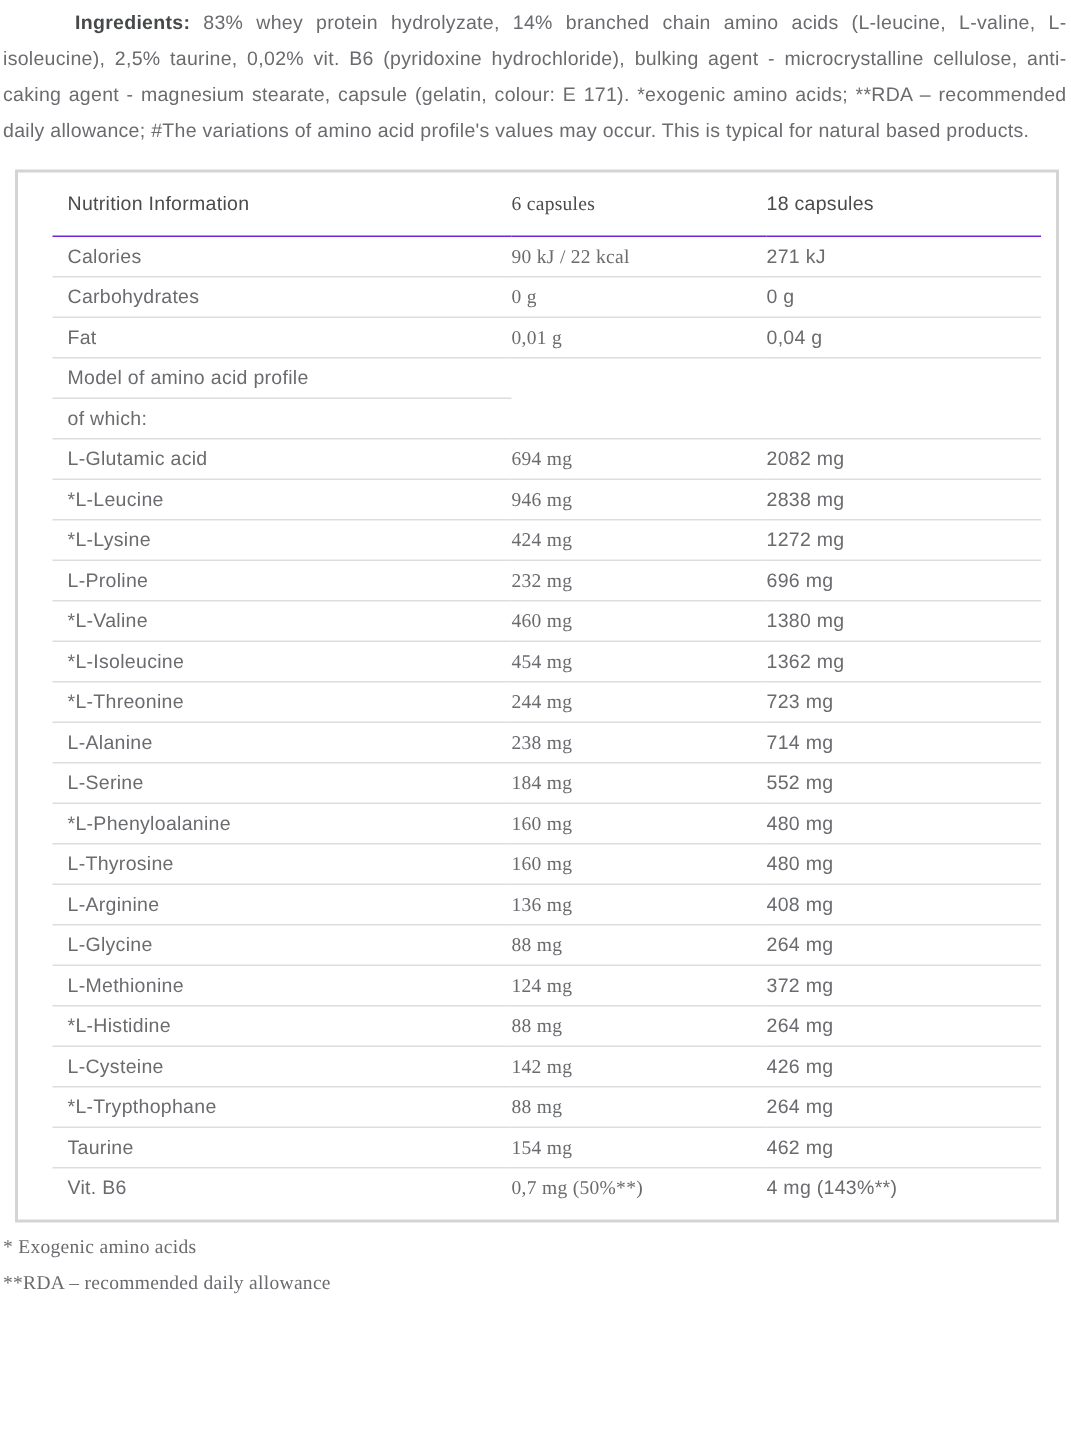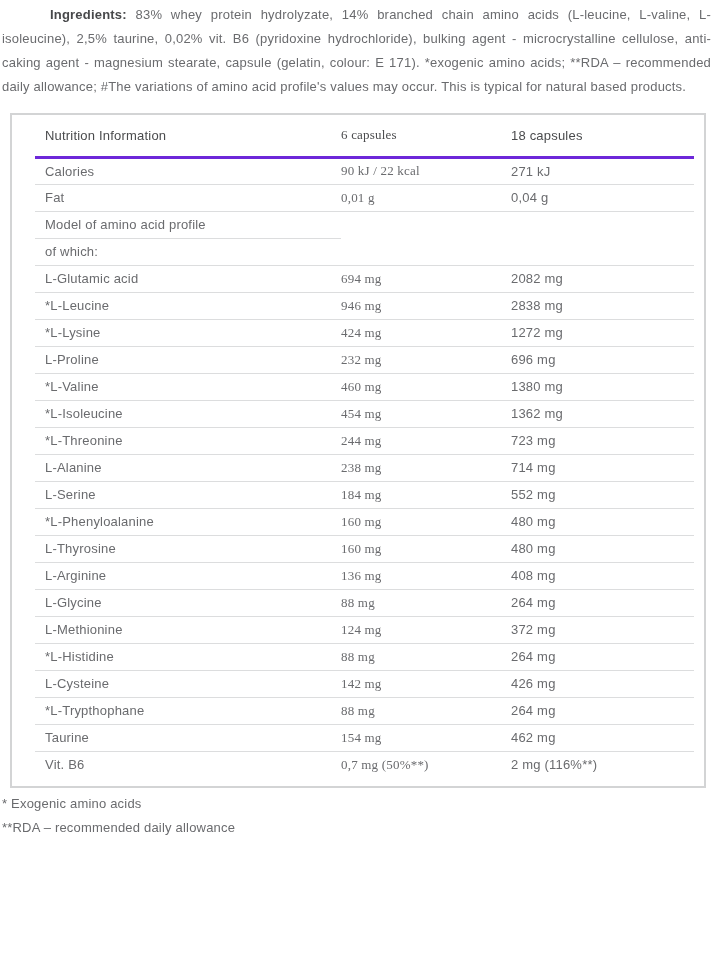--- a/index.html
+++ b/index.html
@@ -47,30 +47,31 @@
     overflow: hidden;
     white-space: nowrap;
   }
   .c-name { width: 306px; padding-left: 10px !important; }
   .c-v6   { width: 170px; font-family: Liberation Serif, serif; }
   .c-v18  { width: 183px; }
   thead th {
     height: 42px;
     font-weight: bold;
     color: #4a4b4d;
-    border-bottom: 3px solid #6d28d9;
+    border-bottom: 1px solid #6d28d9;
   }
   tbody td { height: 27px; }
   tbody td.bb { border-bottom: 1px solid #dcddde; }
   .footnote {
     font-size: 13px;
     line-height: 17px;
     letter-spacing: 0.2px;
     margin: 7px 0 0 2px;
     color: #6a6b6e;
+    font-family: Liberation Serif, serif;
   }
 </style>
 </head>
 <body>
 
 <div class="page">
 
   <p class="ingredients"><span class="ing-label">Ingredients:</span><span> 83% whey protein hydrolyzate, 14% branched chain amino acids (L-leucine, L-valine, L-isoleucine), 2,5% taurine, 0,02% vit. B6 (pyridoxine hydrochloride), bulking agent - microcrystalline cellulose, anti-caking agent - magnesium stearate, capsule (gelatin, colour: E 171). *exogenic amino acids;  **RDA – recommended daily allowance; #The variations of amino acid profile's values may occur. This is typical for natural based products.</span></p>
 
   <div class="table-box">
@@ -82,20 +83,25 @@
           <th class="c-v18">18 capsules</th>
         </tr>
       </thead>
       <tbody>
           <tr>
     <td class="c-name bb">Calories</td>
     <td class="c-v6 bb">90 kJ / 22 kcal</td>
     <td class="c-v18 bb">271 kJ</td>
   </tr>
           <tr>
+    <td class="c-name bb">Carbohydrates</td>
+    <td class="c-v6 bb">0 g</td>
+    <td class="c-v18 bb">0 g</td>
+  </tr>
+          <tr>
     <td class="c-name bb">Fat</td>
     <td class="c-v6 bb">0,01 g</td>
     <td class="c-v18 bb">0,04 g</td>
   </tr>
           <tr>
     <td class="c-name bb">Model of amino acid profile</td>
     <td class="c-v6"></td>
     <td class="c-v18"></td>
   </tr>
           <tr>
@@ -189,21 +195,21 @@
     <td class="c-v18 bb">264 mg</td>
   </tr>
           <tr>
     <td class="c-name bb">Taurine</td>
     <td class="c-v6 bb">154 mg</td>
     <td class="c-v18 bb">462 mg</td>
   </tr>
           <tr>
     <td class="c-name">Vit. B6</td>
     <td class="c-v6">0,7 mg (50%**)</td>
-    <td class="c-v18">2 mg (116%**)</td>
+    <td class="c-v18">4 mg (143%**)</td>
   </tr>
         </tbody>
     </table>
   </div>
 
   <div class="footnote">* Exogenic amino acids</div>
   <div class="footnote">**RDA – recommended daily allowance</div>
 
 </div>
 

